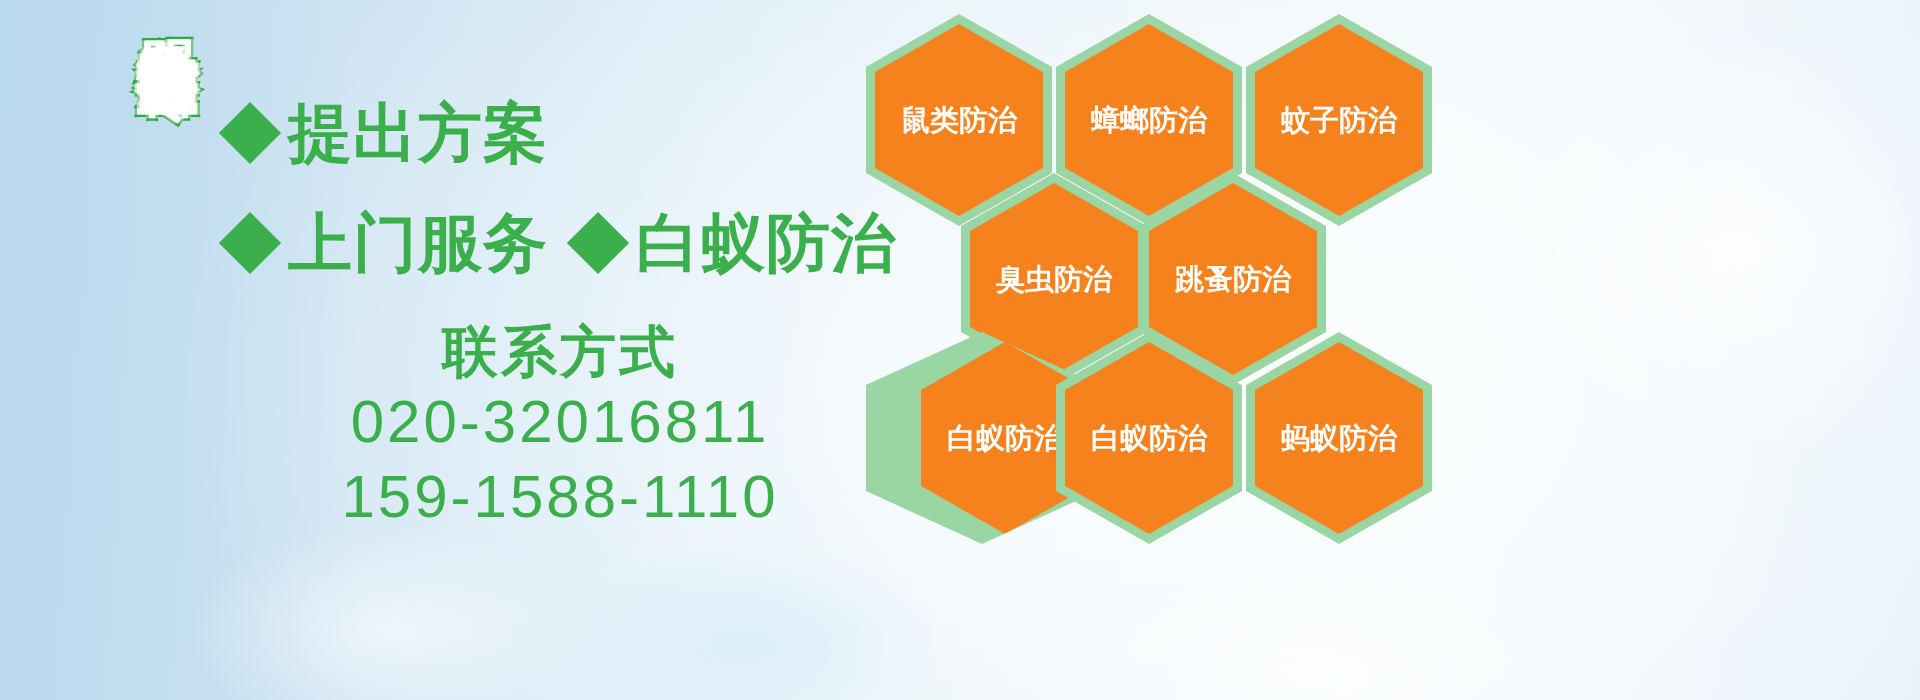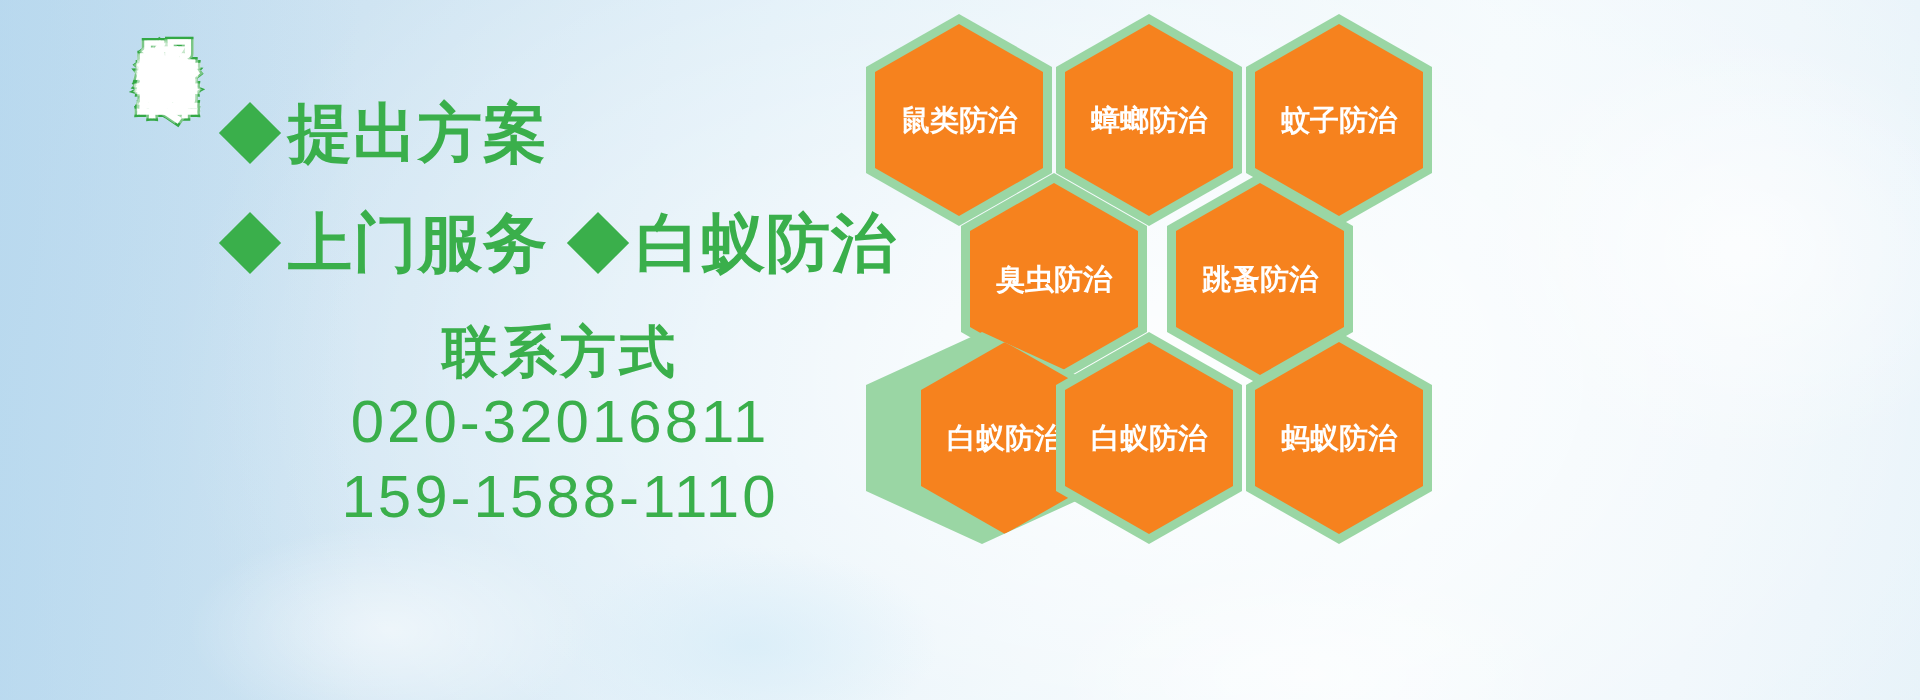--- a/index.html
+++ b/index.html
@@ -148,21 +148,21 @@
     white-space: nowrap;
     line-height: 1;
   }
 
   
   .hex-r1c1 { left: 0px;   top: 14px; }
   .hex-r1c2 { left: 190px; top: 14px; }
   .hex-r1c3 { left: 380px; top: 14px; }
   
   .hex-r2c1 { left: 95px;  top: 173px; }
-  .hex-r2c2 { left: 301px; top: 173px; }
+  .hex-r2c2 { left: 274px; top: 173px; }
   
   .hex-r3c1 { left: 0px;   top: 332px; padding-left: 46px; }
   .hex-r3c2 { left: 190px; top: 332px; }
   .hex-r3c3 { left: 380px; top: 332px; }
 </style>
 </head>
 <body>
 
 <div class="banner">
 

